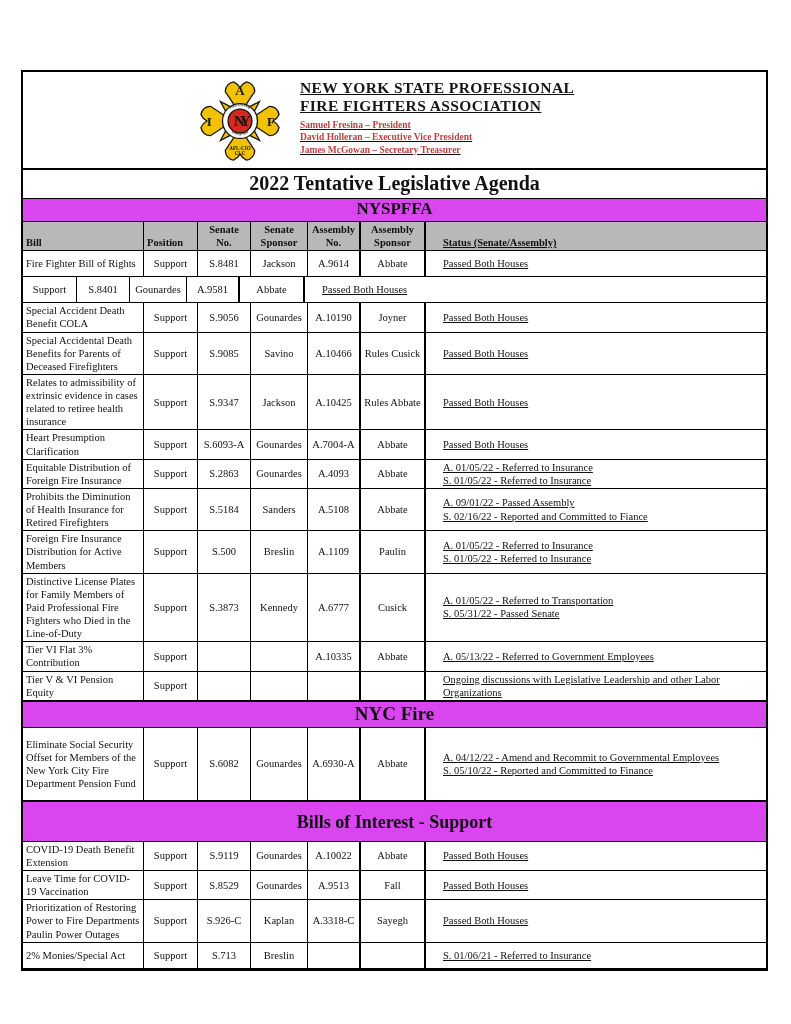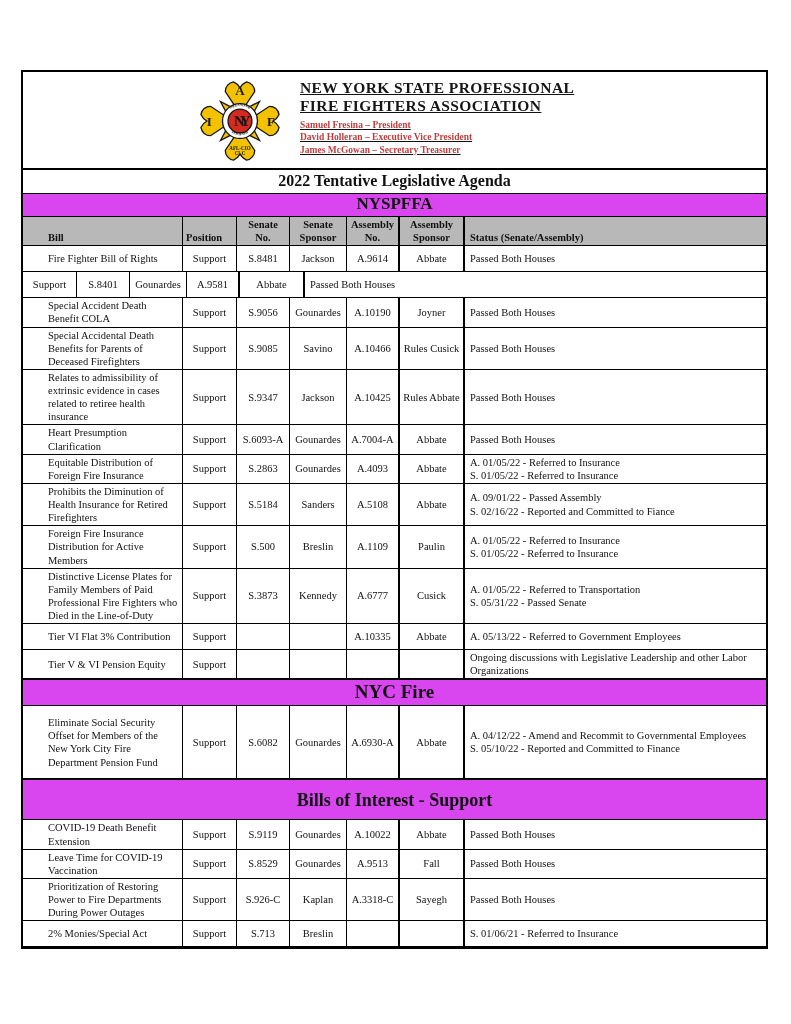--- a/index.html
+++ b/index.html
@@ -9,39 +9,39 @@
 
   
   .doc-header{position:relative;height:96px;}
   .logo{position:absolute;left:171px;top:4px;}
   .org-block{position:absolute;left:277px;top:7px;text-decoration:underline;}
   .org-name{font-weight:bold;font-size:15.5px;letter-spacing:.4px;line-height:1.15;color:#161616;}
   .officers{margin-top:4px;color:#be3f3f;font-weight:bold;font-size:9.5px;line-height:1.32;}
 
   
   .title-row{border-top:2px solid #000;border-bottom:1px solid #000;text-align:center;
-             font-weight:bold;font-size:16px;padding:2px 0 3px;}
+             font-weight:bold;font-size:20px;padding:2px 0 3px;}
   .section-title{text-align:center;font-weight:bold;border-bottom:1px solid #000;background:#d946ef;}
   .sec-0{font-size:17px;padding:0 0 2px;}
   .sec-1{font-size:19px;padding:1px 0 2px;border-top:2px solid #000;}
   .sec-2{font-size:18px;padding:10px 0 8px;border-top:2px solid #000;text-align:center;}
 
   
   .t-row{display:flex;align-items:stretch;border-bottom:1px solid #000;}
   .section-rows .t-row:last-child{border-bottom:none;}
   .section:last-child .section-rows .t-row:last-child{border-bottom:1px solid #000;justify-content:flex-end;}
   .cell{border-right:1px solid #000;padding:1px 3px;display:flex;flex-direction:column;
         justify-content:center;font-size:10.5px;line-height:1.25;box-sizing:border-box;}
-  .c-bill{width:138px;text-align:left;margin-left:22px;}
+  .c-bill{width:121px;text-align:left;}
   .c-pos{width:54px;text-align:center;}
   .c-sno{width:53px;text-align:center;}
   .c-ssp{width:57px;text-align:center;}
   .c-ano{width:53px;text-align:center;border-right-width:2px;}
   .c-asp{width:65px;text-align:center;border-right-width:2px;}
-  .c-status{flex:1;border-right:none;text-align:left;padding-left:5px;}
+  .c-status{flex:1;border-right:none;text-align:left;padding-left:17px;text-decoration:underline;}
   .head-row{background:#b8b8b8;min-height:26px;}
   .head-row .cell{font-weight:bold;white-space:pre-line;}
   .h-left{justify-content:flex-end;text-align:left;}
   .h-mid{justify-content:center;text-align:center;}
   .section-0 .t-row{min-height:25px;}
   .section-1 .t-row{min-height:72px;}
   .section-2 .t-row{min-height:25px;}
 </style>
 </head>
 <body>
@@ -301,21 +301,21 @@
     <div class="cell c-sno">S.8529</div>
     <div class="cell c-ssp">Gounardes</div>
     <div class="cell c-ano">A.9513</div>
     <div class="cell c-asp">Fall</div>
     <div class="cell c-status">
                 <div>Passed Both Houses</div>
               </div>
   </div>
 
   <div class="t-row">
-    <div class="cell c-bill">Prioritization of Restoring Power to Fire Departments During Power Outages</div>
+    <div class="cell c-bill">Prioritization of Restoring Power to Fire Departments Paulin Power Outages</div>
     <div class="cell c-pos">Support</div>
     <div class="cell c-sno">S.926-C</div>
     <div class="cell c-ssp">Kaplan</div>
     <div class="cell c-ano">A.3318-C</div>
     <div class="cell c-asp">Sayegh</div>
     <div class="cell c-status">
                 <div>Passed Both Houses</div>
               </div>
   </div>
 

